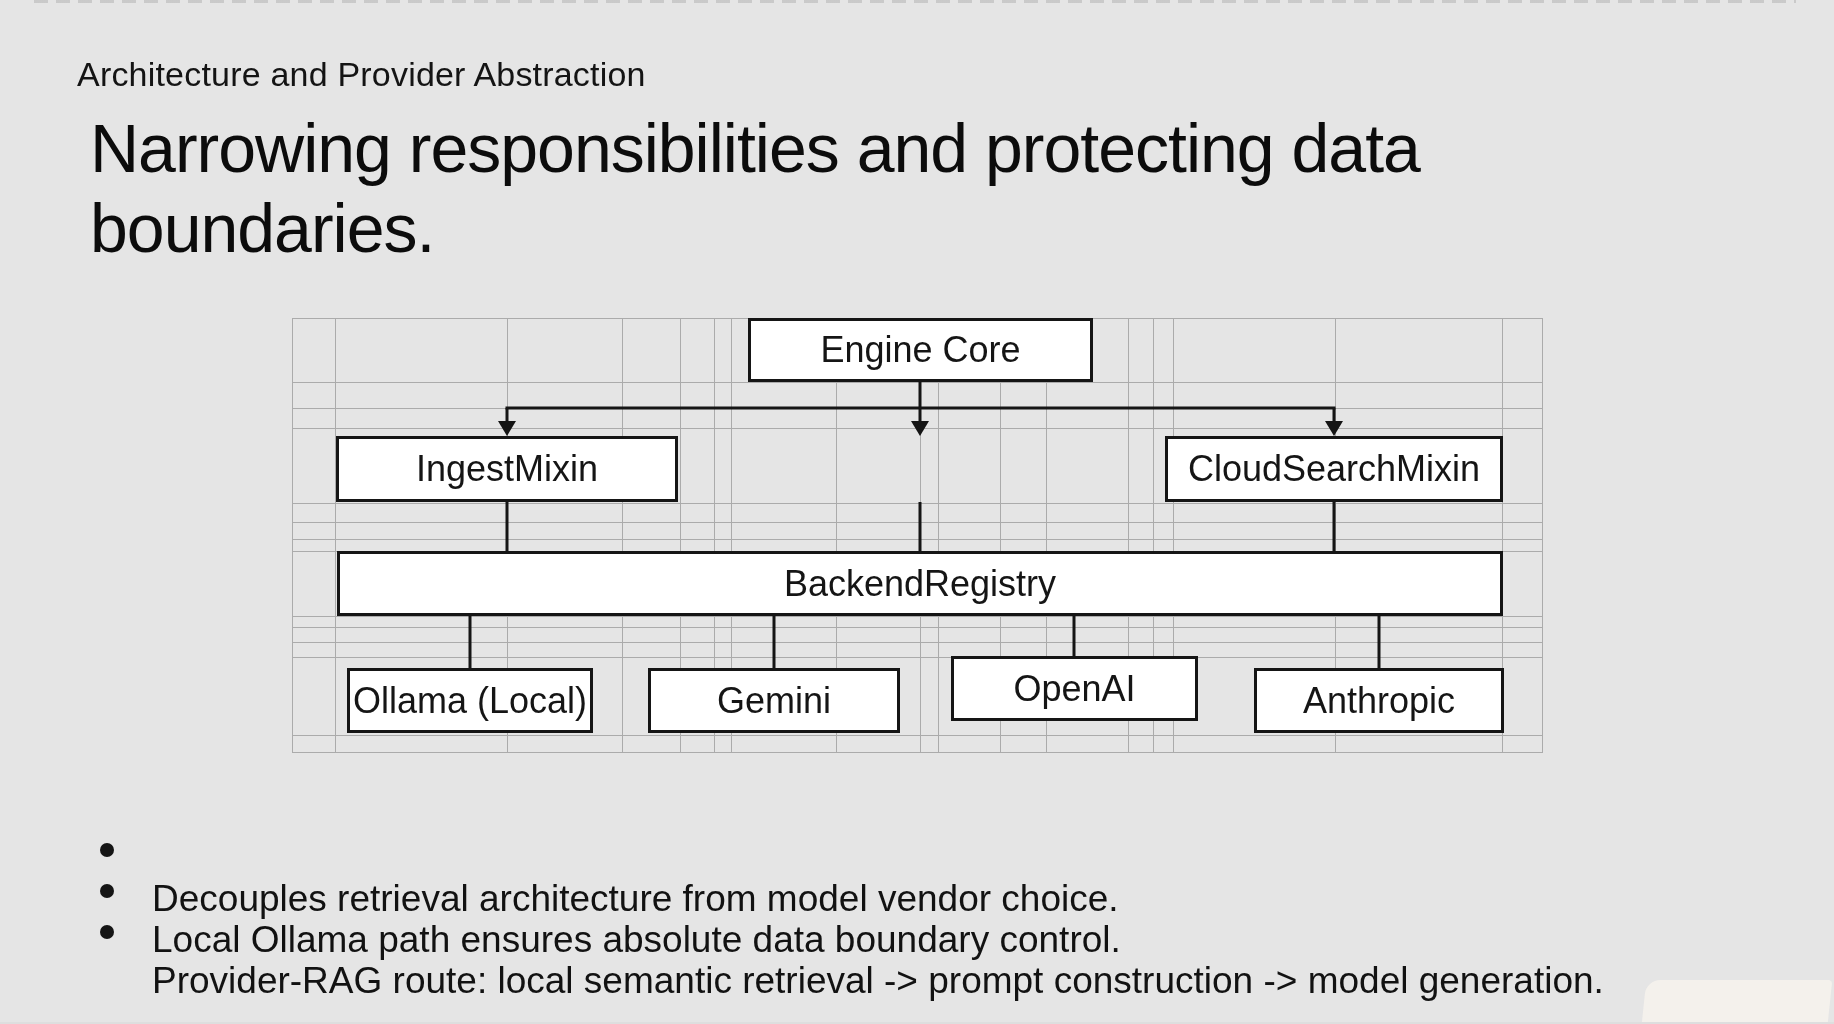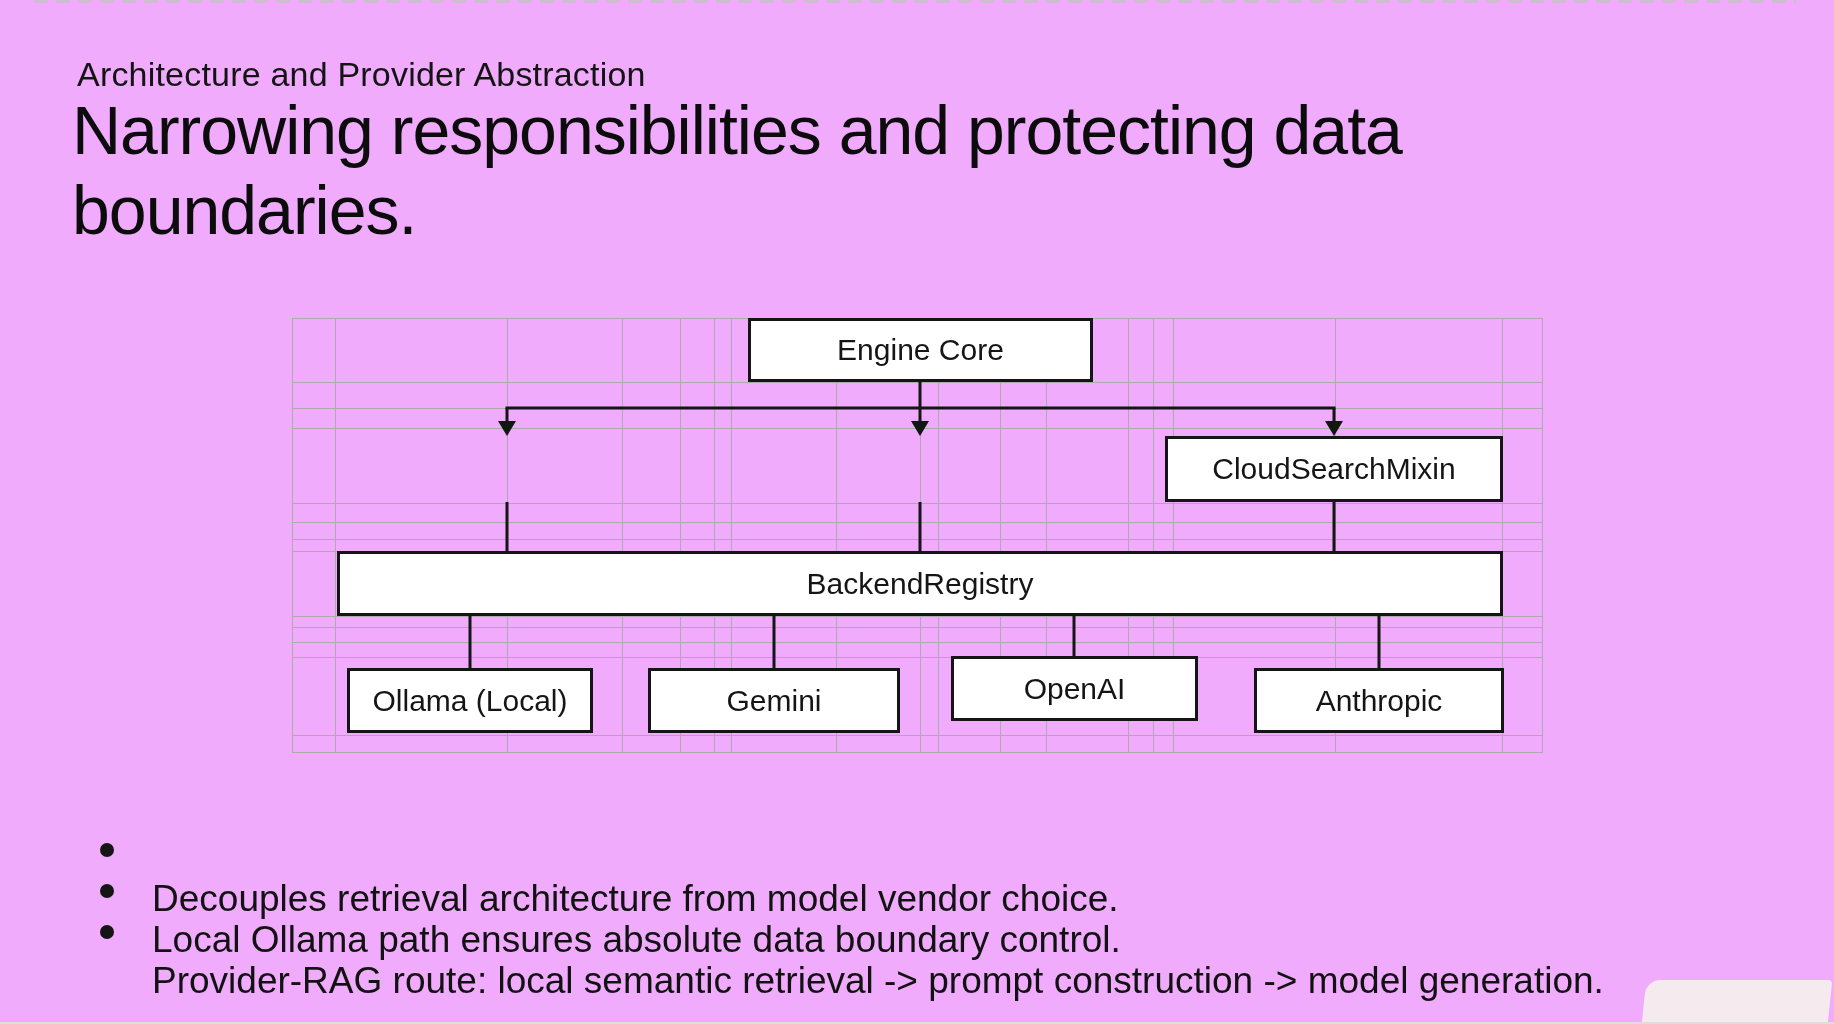--- a/index.html
+++ b/index.html
@@ -1,41 +1,41 @@
 <!DOCTYPE html>
 <html><head>
 <meta charset="utf-8">
 <style>
   html,body{margin:0;padding:0;background:#ffffff;}
-  .page{position:relative;width:1834px;height:1024px;background:#f0abfc;overflow:hidden;
+  .page{position:relative;width:1834px;height:1024px;background:#e5e5e5;overflow:hidden;
         font-family:"Liberation Sans","DejaVu Sans",sans-serif;color:#121212;}
 
   
   .top-artifact{position:absolute;top:0;left:34px;width:1762px;height:3px;opacity:.8;
     background:repeating-linear-gradient(90deg,#c3c3c3 0 14px,rgba(0,0,0,0) 14px 22px);}
 
   
   .bottom-artifact{position:absolute;left:0;bottom:0;width:100%;height:2px;background:#dedede;}
 
   
   .watermark{position:absolute;right:4px;bottom:0;width:186px;height:44px;background:#f5f2ec;
     border-radius:14px 4px 0 0;transform:skewX(-6deg);opacity:.9;}
 
   .eyebrow{position:absolute;left:77px;top:54px;font-size:34px;line-height:40px;
     color:#141414;letter-spacing:.2px;white-space:nowrap;}
 
-  .title{position:absolute;left:72px;top:90px;margin:0;font-weight:400;color:#0c0c0c;
+  .title{position:absolute;left:72px;top:90px;margin:18px;font-weight:400;color:#0c0c0c;
     font-size:68px;line-height:80px;letter-spacing:-1px;}
   .title .line{display:block;white-space:nowrap;}
 
   .diagram{position:absolute;left:292px;top:318px;width:1251px;height:435px;}
   .wires{position:absolute;left:0;top:0;z-index:1;}
   .node{position:absolute;z-index:2;box-sizing:border-box;background:#ffffff;
     border:3px solid #151515;display:flex;align-items:center;justify-content:center;
-    font-size:30px;color:#151515;white-space:nowrap;}
+    font-size:36px;color:#151515;white-space:nowrap;}
 
   .bullets{position:absolute;left:77px;top:830px;}
   .bullet-row{display:flex;align-items:flex-start;height:41px;}
   .dot{flex:none;width:14px;height:14px;border-radius:50%;background:#151515;
     margin:13px 38px 0 23px;}
   .bullet-text{font-size:37px;line-height:41px;color:#121212;white-space:nowrap;margin-top:48px;}
 </style>
 </head>
 <body>
 
@@ -95,20 +95,21 @@
         <line x1="178" y1="298" x2="178" y2="350" stroke="#151515" stroke-width="3"></line>
         <line x1="482" y1="298" x2="482" y2="350" stroke="#151515" stroke-width="3"></line>
         <line x1="782" y1="298" x2="782" y2="350" stroke="#151515" stroke-width="3"></line>
         <line x1="1087" y1="298" x2="1087" y2="350" stroke="#151515" stroke-width="3"></line>
         <polygon points="206,103 224,103 215,118" fill="#151515"></polygon>
         <polygon points="619,103 637,103 628,118" fill="#151515"></polygon>
         <polygon points="1033,103 1051,103 1042,118" fill="#151515"></polygon>
       </svg>
 
     <div class="node" style="left:456px;top:0;width:345px;height:64px">Engine Core</div>
+    <div class="node" style="left:44px;top:118px;width:342px;height:66px">IngestMixin</div>
     <div class="node" style="left:45px;top:233px;width:1166px;height:65px">BackendRegistry</div>
     <div class="node" style="left:873px;top:118px;width:338px;height:66px">CloudSearchMixin</div>
     <div class="node" style="left:356px;top:350px;width:252px;height:65px">Gemini</div>
     <div class="node" style="left:55px;top:350px;width:246px;height:65px">Ollama (Local)</div>
     <div class="node" style="left:659px;top:338px;width:247px;height:65px">OpenAI</div>
     <div class="node" style="left:962px;top:350px;width:250px;height:65px">Anthropic</div>
   </div>
 
   <div class="bullets">
     <div class="bullet-row">

